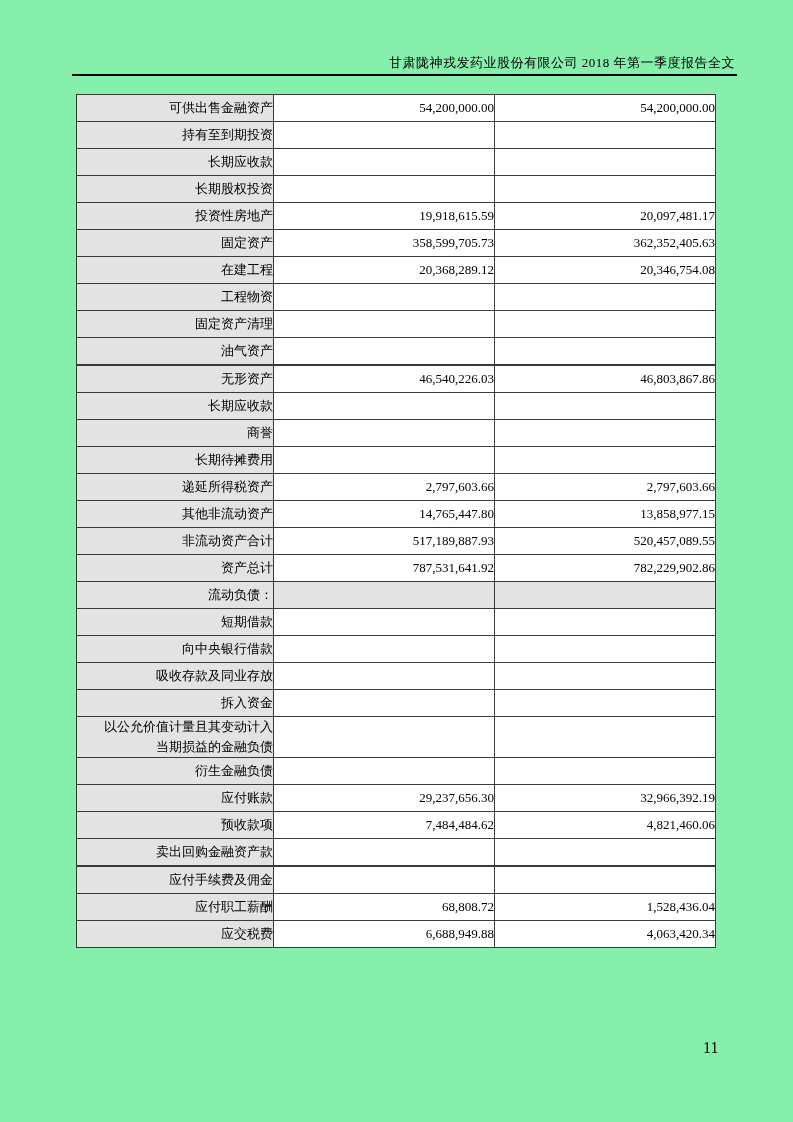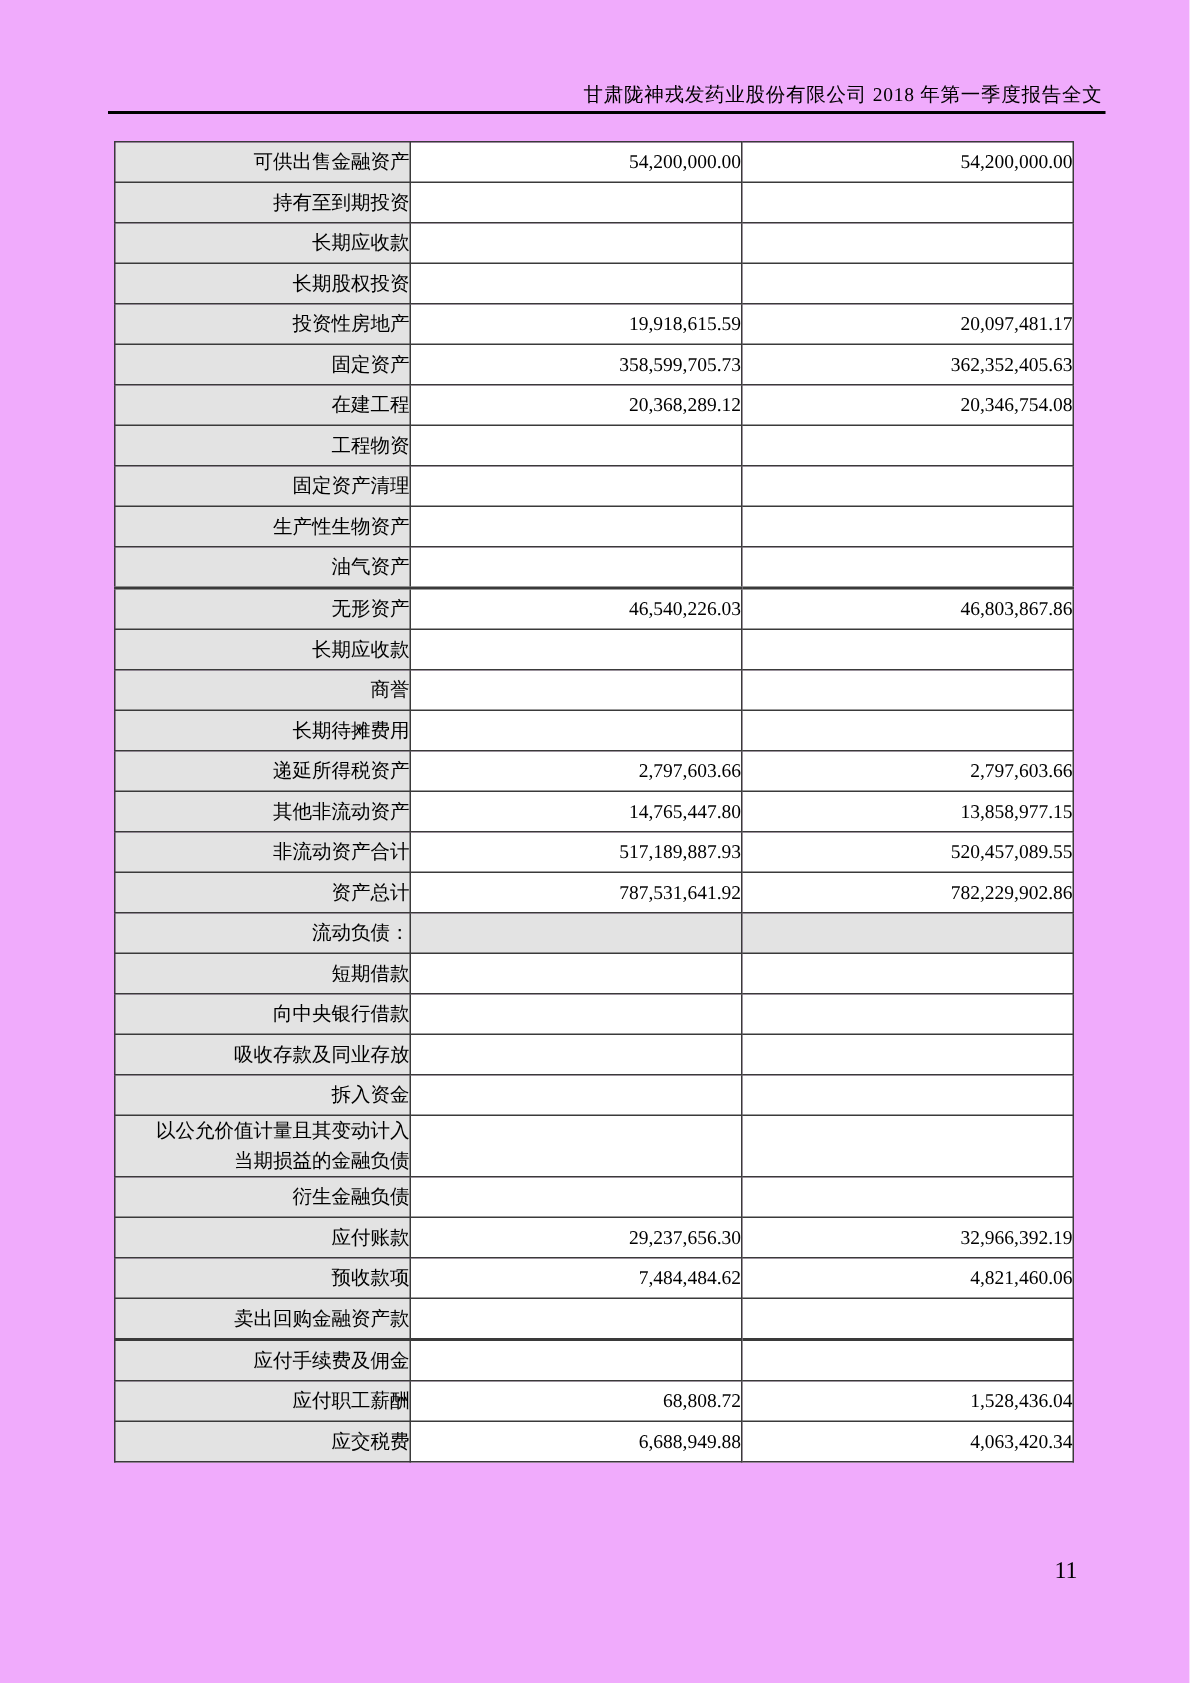--- a/index.html
+++ b/index.html
@@ -4,21 +4,21 @@
 <style>
   html, body {
     margin: 0;
     padding: 0;
     background: #ffffff;
   }
   .page {
     position: relative;
     width: 793px;
     height: 1122px;
-    background: #f0abfc;
+    background: #86efac;
     font-family: "Liberation Serif", "DejaVu Serif", serif;
     color: #000000;
     overflow: hidden;
   }
   .header-title {
     position: absolute;
     top: 54px;
     right: 58px;
     font-size: 13px;
     letter-spacing: 0.5px;
@@ -125,25 +125,20 @@
         <tr>
           <td class="label-cell indent">工程物资</td>
           <td class="num-cell"></td>
           <td class="num-cell"></td>
         </tr>
         <tr>
           <td class="label-cell indent">固定资产清理</td>
           <td class="num-cell"></td>
           <td class="num-cell"></td>
         </tr>
-        <tr>
-          <td class="label-cell indent">生产性生物资产</td>
-          <td class="num-cell"></td>
-          <td class="num-cell"></td>
-        </tr>
         <tr class="thick-bottom">
           <td class="label-cell indent">油气资产</td>
           <td class="num-cell"></td>
           <td class="num-cell"></td>
         </tr>
         <tr>
           <td class="label-cell indent">无形资产</td>
           <td class="num-cell">46,540,226.03</td>
           <td class="num-cell">46,803,867.86</td>
         </tr>

